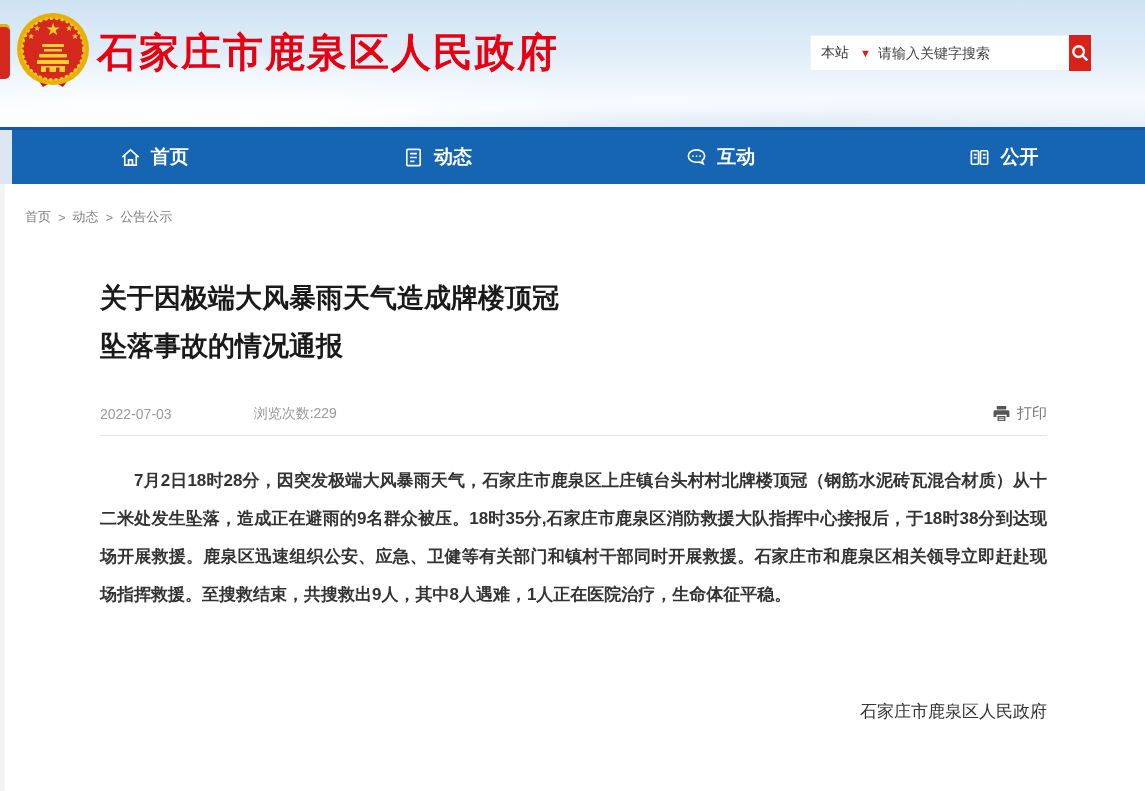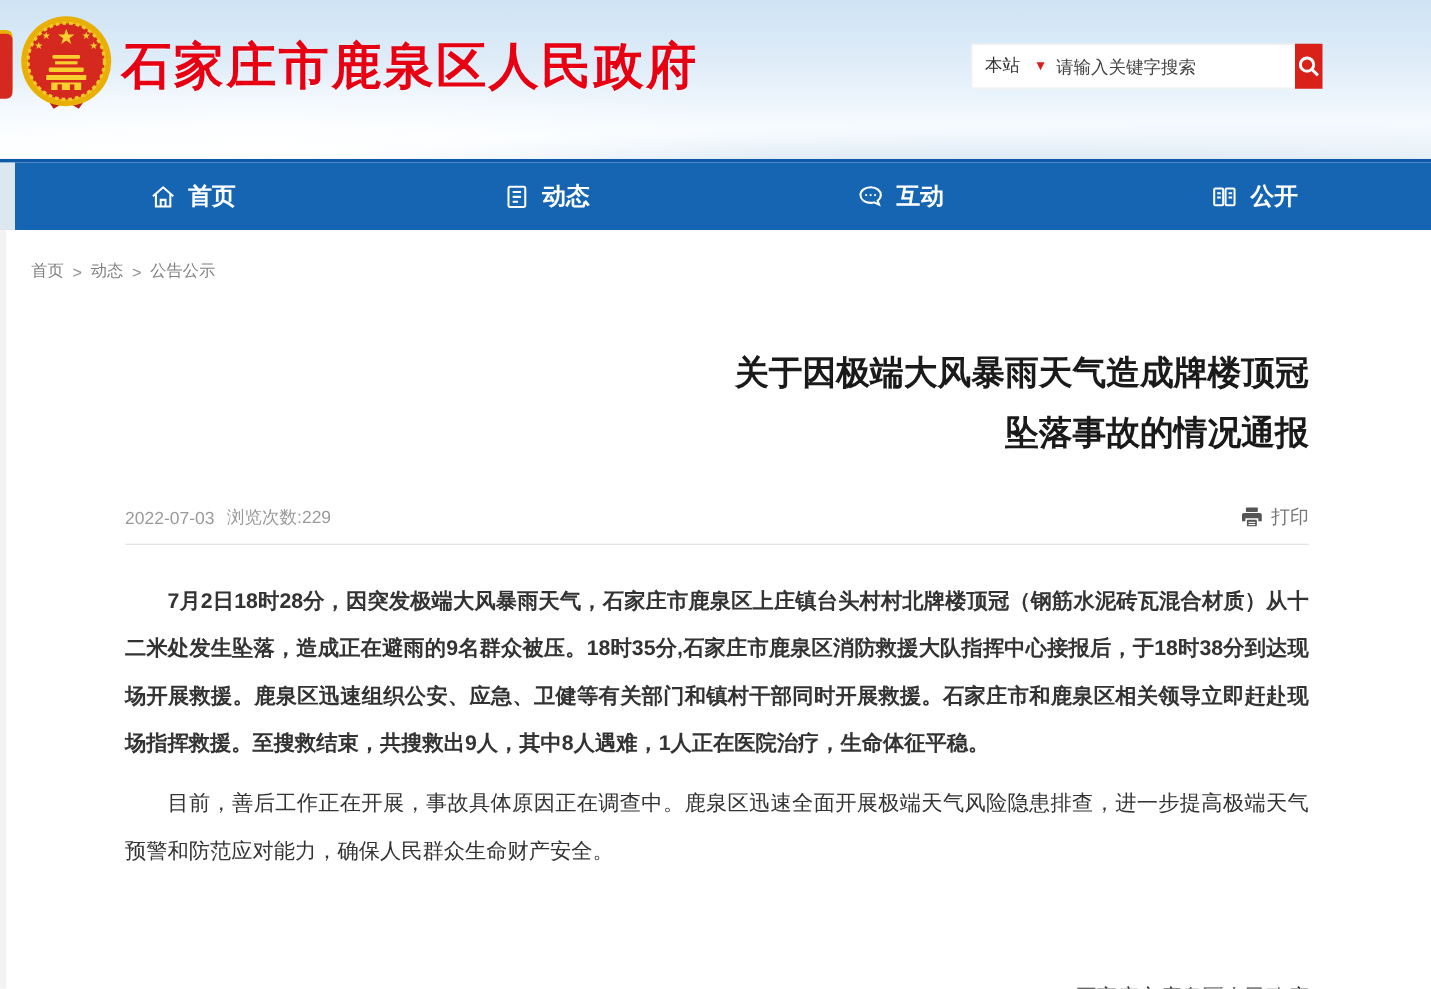--- a/index.html
+++ b/index.html
@@ -29,21 +29,21 @@
     box-shadow: 0 -3px 0 #e8b004;
   }
   .emblem { position: absolute; left: 13px; top: 11px; width: 80px; height: 80px; }
   .site-title {
     position: absolute; left: 97px; top: 25px;
     font-size: 40px; font-weight: bold; color: #e60012;
     letter-spacing: 2px; white-space: nowrap;
     text-shadow: 0 1px 0 rgba(255,255,255,0.6);
   }
   .search {
-    position: absolute; left: 777px; top: 35px;
+    position: absolute; left: 810px; top: 35px;
     width: 273px; height: 36px;
     display: flex;
   }
   .search-box {
     flex: 1; background: #ffffff;
     display: flex; align-items: center;
     padding: 0 10px; gap: 7px;
     border: 1px solid #f0f0f0; border-right: none;
   }
   .search-scope { font-size: 14px; color: #333; cursor: pointer; white-space: nowrap; }
@@ -84,31 +84,31 @@
     font-size: 13px; color: #808080;
     display: flex; align-items: center; gap: 7px;
   }
   .crumb { cursor: pointer; }
   .crumb-sep { color: #909090; }
 
   
   .article { margin: 0 98px 0 100px; position: relative; }
   .article-title {
     margin-top: 48px;
-    text-align: right;
+    text-align: left;
     font-size: 27px; line-height: 48px; font-weight: bold; color: #1a1a1a;
   }
   .meta-row {
     margin-top: 34px;
     display: flex; align-items: center;
     padding-bottom: 12px;
     border-bottom: 1px solid #e3e3e3;
-    font-size: 14px; color: #9a9a9a;
-  }
-  .meta-views { margin-left: 10px; }
+    font-size: 14px; color: #9a9a9a; gap: 44px;
+  }
+  .meta-views { margin-left: 38px; }
   .print-btn {
     margin-left: auto;
     display: flex; align-items: center; gap: 6px;
     background: none; border: none; cursor: pointer;
     font-size: 15px; color: #777;
     font-family: "Liberation Sans", "DejaVu Sans", sans-serif;
   }
   .body-text p {
     text-indent: 2em;
     text-align: justify;
@@ -234,18 +234,17 @@
         <rect x="7" y="15" width="10" height="6.5" rx="0.8"></rect>
         <rect x="8.6" y="17" width="6.8" height="1.1" fill="#ffffff"></rect>
         <rect x="8.6" y="19.2" width="6.8" height="1.1" fill="#ffffff"></rect>
       </svg>
       <span>打印</span>
     </button>
   </div>
 
   <div class="body-text">
     <p>7月2日18时28分，因突发极端大风暴雨天气，石家庄市鹿泉区上庄镇台头村村北牌楼顶冠（钢筋水泥砖瓦混合材质）从十二米处发生坠落，造成正在避雨的9名群众被压。18时35分,石家庄市鹿泉区消防救援大队指挥中心接报后，于18时38分到达现场开展救援。鹿泉区迅速组织公安、应急、卫健等有关部门和镇村干部同时开展救援。石家庄市和鹿泉区相关领导立即赶赴现场指挥救援。至搜救结束，共搜救出9人，其中8人遇难，1人正在医院治疗，生命体征平稳。</p>
-    <p>目前，善后工作正在开展，事故具体原因正在调查中。鹿泉区迅速全面开展极端天气风险隐患排查，进一步提高极端天气预警和防范应对能力，确保人民群众生命财产安全。</p>
   </div>
 
   <div class="sign-name">石家庄市鹿泉区人民政府</div>
 
 </main>
 
 </body></html>

